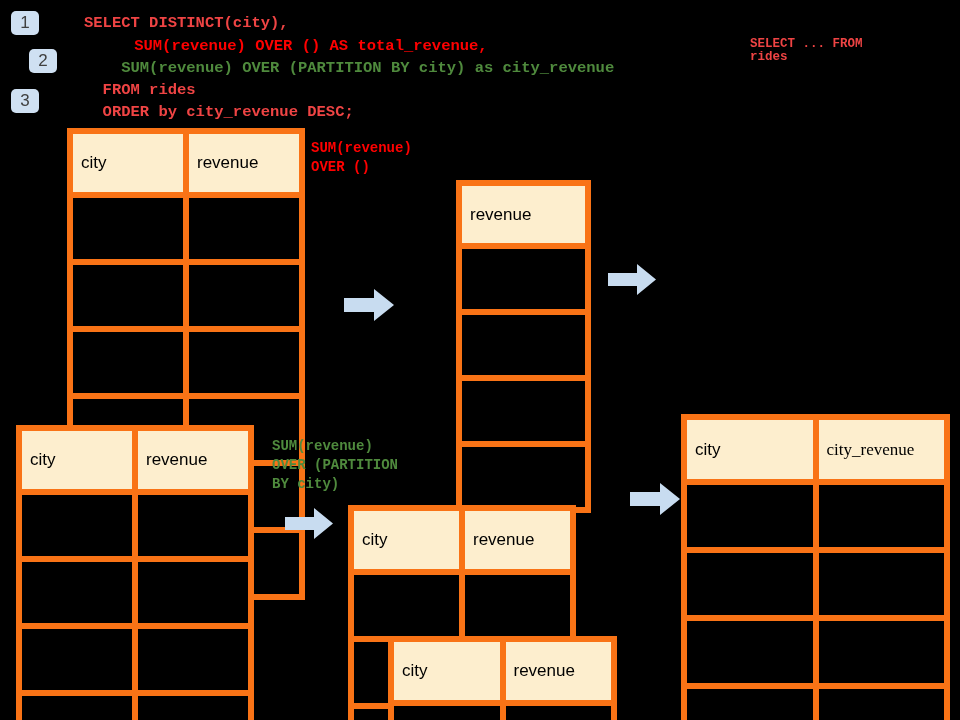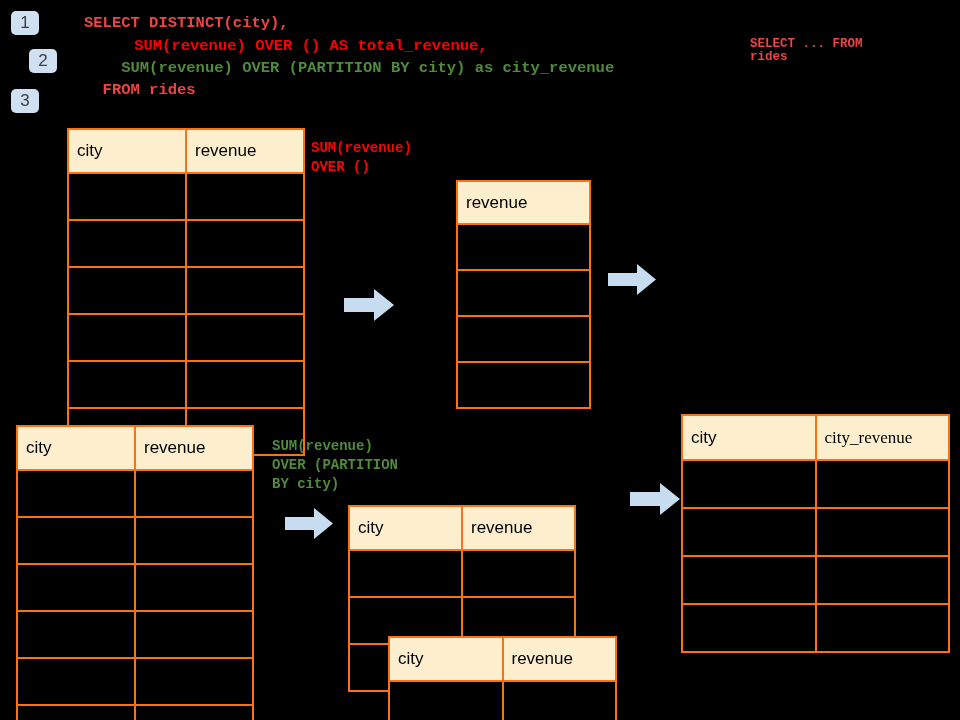--- a/index.html
+++ b/index.html
@@ -61,22 +61,22 @@
   }
 
   
   .tbl {
     position: absolute;
     border-collapse: collapse;
     table-layout: fixed;
     background: #000000;
   }
   .tbl td, .tbl th {
-    border: 2px solid #f97316;
-    padding: 2px;
+    border: 6px solid #f97316;
+    padding: 10px;
     background: #000000;
   }
   .tbl th {
     background: #fdeece;
     color: #000000;
     font-family: "Liberation Sans", sans-serif;
     font-weight: normal;
     font-size: 17px;
     text-align: left;
     padding-left: 8px;
@@ -93,20 +93,21 @@
 <div id="stage">
 
   <div class="badge" style="left:11px; top:11px;">1</div>
   <div class="badge" style="left:29px; top:49px;">2</div>
   <div class="badge" style="left:11px; top:89px;">3</div>
 
   <div class="code code-main c-purple" style="left:84px; top:12px;">SELECT DISTINCT(city),</div>
   <div class="code code-main c-red" style="left:97px; top:35px;">    SUM(revenue) OVER () AS total_revenue,</div>
   <div class="code code-main c-green" style="left:84px; top:57px;">    SUM(revenue) OVER (PARTITION BY city) as city_revenue</div>
   <div class="code code-main c-purple" style="left:84px; top:79px;text-align:center;">  FROM rides</div>
+  <div class="code code-main c-purple" style="left:84px; top:101px;">  ORDER by city_revenue DESC;</div>
 
   <div class="ann ann-small c-purple" style="left:750px; top:38px;">SELECT ... FROM
 rides</div>
 
   <table class="tbl" style="left:67px; top:128px; width:238px;">
     <colgroup>
         <col style="width:50%">
         <col style="width:50%">
       </colgroup>
     <thead>

